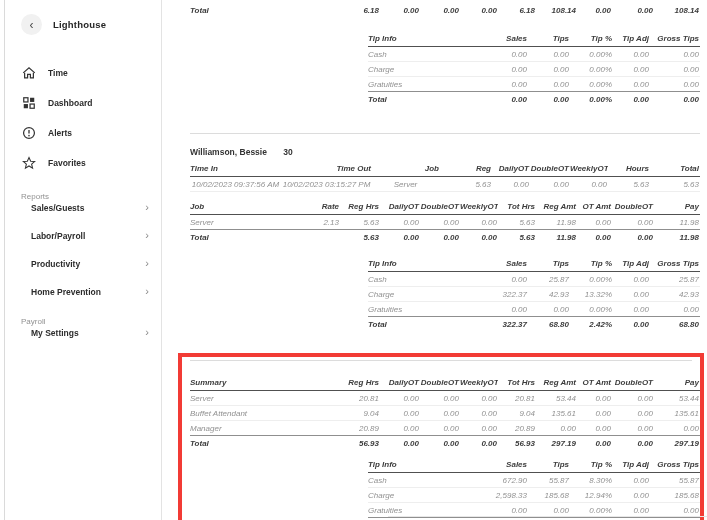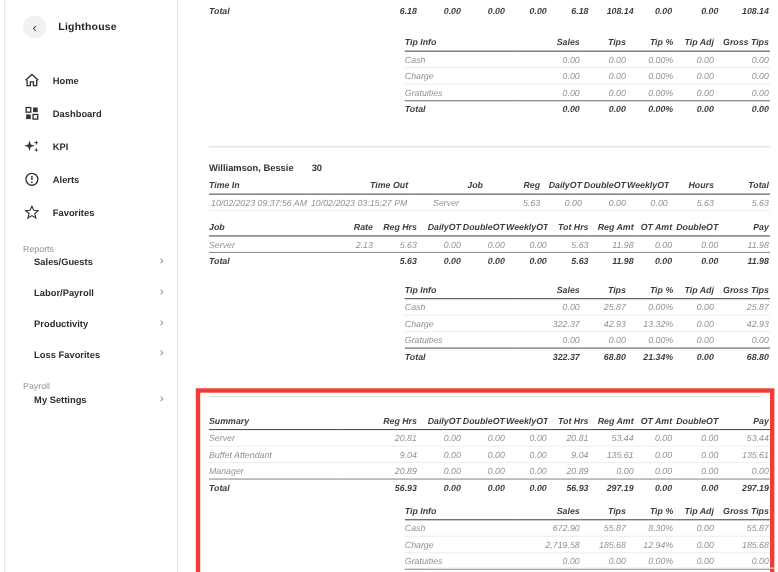--- a/index.html
+++ b/index.html
@@ -75,42 +75,32 @@
     </div>
 
     <div class="nav">
       <div class="nav-item">
         <span class="ico">
           <svg width="14" height="14" viewBox="0 0 16 16">
               <path d="M3 7.6 V13.5 H6.4 V9.6 H9.6 V13.5 H13 V7.6" fill="none" stroke="#333" stroke-width="1.4"></path>
               <path d="M1.4 7.9 L8 2 L14.6 7.9" fill="none" stroke="#333" stroke-width="1.4"></path>
             </svg>
         </span>
-        <span class="nav-label">Home</span>
+        <span class="nav-label">Time</span>
       </div>
       <div class="nav-item">
         <span class="ico">
           <svg width="14" height="14" viewBox="0 0 16 16">
               <rect x="2" y="2" width="4.8" height="4.8" fill="none" stroke="#333" stroke-width="1.4"></rect>
               <rect x="9.2" y="2" width="4.8" height="4.8" fill="#333"></rect>
               <rect x="2" y="9.2" width="4.8" height="4.8" fill="#333"></rect>
               <rect x="9.2" y="9.2" width="4.8" height="4.8" fill="none" stroke="#333" stroke-width="1.4"></rect>
             </svg>
         </span>
         <span class="nav-label">Dashboard</span>
-      </div>
-      <div class="nav-item">
-        <span class="ico">
-          <svg width="14" height="14" viewBox="0 0 16 16">
-              <path d="M5.5 2 L6.8 6.2 L11 7.5 L6.8 8.8 L5.5 13 L4.2 8.8 L0.2 7.5 L4.2 6.2 Z" fill="#333"></path>
-              <path d="M12.6 1.6 L13.2 3.6 L15.2 4.2 L13.2 4.8 L12.6 6.8 L12 4.8 L10 4.2 L12 3.6 Z" fill="#333"></path>
-              <path d="M12.6 9.2 L13.2 11.2 L15.2 11.8 L13.2 12.4 L12.6 14.4 L12 12.4 L10 11.8 L12 11.2 Z" fill="#333"></path>
-            </svg>
-        </span>
-        <span class="nav-label">KPI</span>
       </div>
       <div class="nav-item">
         <span class="ico">
           <svg width="14" height="14" viewBox="0 0 16 16">
               <circle cx="8" cy="8" r="6.2" fill="none" stroke="#333" stroke-width="1.4"></circle>
               <line x1="8" y1="4.6" x2="8" y2="8.6" stroke="#333" stroke-width="1.5"></line>
               <circle cx="8" cy="11" r="0.9" fill="#333"></circle>
             </svg>
         </span>
         <span class="nav-label">Alerts</span>
@@ -132,21 +122,21 @@
     </div>
     <div class="section-item si-gap">
       <span class="lbl">Labor/Payroll</span>
       <span class="chev">›</span>
     </div>
     <div class="section-item si-gap">
       <span class="lbl">Productivity</span>
       <span class="chev">›</span>
     </div>
     <div class="section-item si-gap">
-      <span class="lbl">Loss Favorites</span>
+      <span class="lbl">Home Prevention</span>
       <span class="chev">›</span>
     </div>
 
     <div class="section-label sec-settings">Payroll</div>
     <div class="section-item si-first">
       <span class="lbl">My Settings</span>
       <span class="chev">›</span>
     </div>
   </div>
 
@@ -389,21 +379,21 @@
             <td>0.00%</td>
             <td>0.00</td>
             <td>0.00</td>
           </tr>
         </tbody>
       <tbody>
           <tr class="total-row">
             <td>Total</td>
             <td>322.37</td>
             <td>68.80</td>
-            <td>21.34%</td>
+            <td>2.42%</td>
             <td>0.00</td>
             <td>68.80</td>
           </tr>
         </tbody>
     </table>
 
     <div class="summary-wrap">
       <div class="summary-divider"></div>
 
       <table class="t11 t-summary">
@@ -511,21 +501,21 @@
             <tr>
               <td>Cash</td>
               <td>672.90</td>
               <td>55.87</td>
               <td>8.30%</td>
               <td>0.00</td>
               <td>55.87</td>
             </tr>
             <tr>
               <td>Charge</td>
-              <td>2,719.58</td>
+              <td>2,598.33</td>
               <td>185.68</td>
               <td>12.94%</td>
               <td>0.00</td>
               <td>185.68</td>
             </tr>
             <tr>
               <td>Gratuities</td>
               <td>0.00</td>
               <td>0.00</td>
               <td>0.00%</td>

